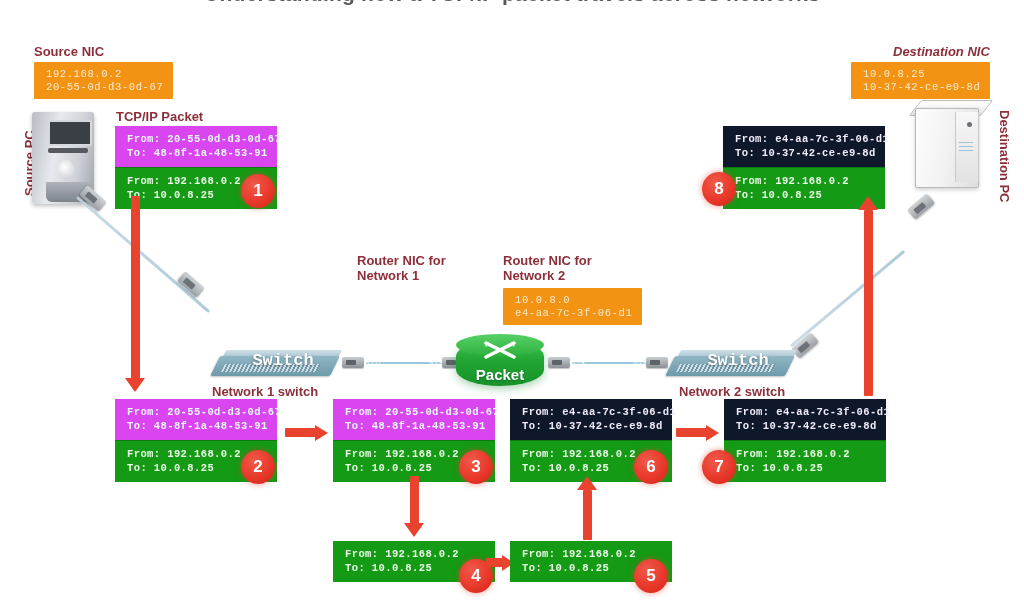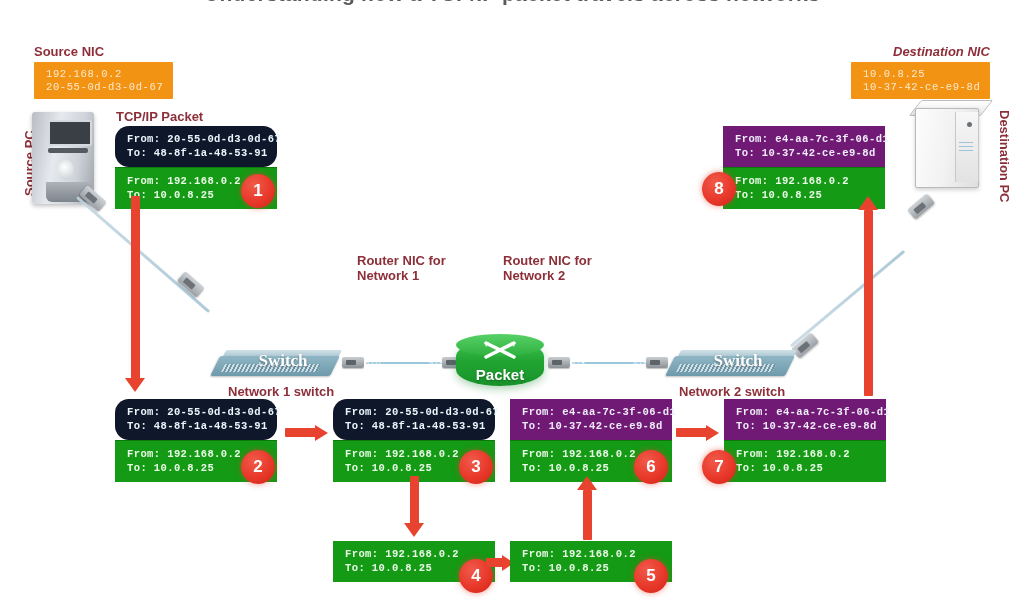--- a/index.html
+++ b/index.html
@@ -57,22 +57,22 @@
   .pkt .band{
     box-sizing:border-box;
     padding:6px 8px 7px 12px;
     font-family:"Liberation Mono", monospace;
     font-size:10.5px;line-height:14px;
     letter-spacing:.4px;
     color:#ffffff;
     white-space:nowrap;
     font-weight:bold;
   }
-  .band.mac-blue{background:#0f172a;color:#e9f7fd;border-radius:14px;}
-  .band.mac-purple{background:#701a75;color:#f0ecfa;}
+  .band.mac-blue{background:#d946ef;color:#e9f7fd;}
+  .band.mac-purple{background:#0f172a;color:#f0ecfa;}
   .band.ip-green{background:#149a14;color:#eafbe7;border-top:1px solid #0c7a0c;}
   .band.ip-green.solo{border-top:none;}
 
   
   .badge{
     position:absolute;
     width:34px;height:34px;border-radius:50%;
     background:radial-gradient(circle at 38% 32%, #f05a4a 0%, #e8382a 55%, #cf2417 100%);
     box-shadow:0 0 6px rgba(230,60,40,.55);
     color:#ffffff;
@@ -107,21 +107,21 @@
     position:absolute;left:8px;top:14px;width:96px;height:8px;
     transform:skewX(-26deg);
     background:repeating-linear-gradient(90deg,#dfeaef 0 2px,#6b93a4 2px 4px);
     opacity:.85;
   }
   .switch .txt{
     position:absolute;left:18px;top:1px;width:100px;
     text-align:center;
     font-size:17px;font-weight:bold;color:#ffffff;
     text-shadow:0 1px 2px rgba(0,0,0,.35);
-    font-family:Liberation Serif, serif;
+    font-family:Liberation Mono, monospace;
   }
 
   
   .router{position:absolute;width:88px;height:62px;}
   .router .cyl{
     position:absolute;left:0;top:8px;width:88px;height:46px;
     background:linear-gradient(180deg,#3fc14f 0%, #22a532 45%, #17922a 100%);
     border-radius:44px/16px;
     box-shadow:0 3px 8px rgba(20,130,40,.35);
   }
@@ -312,28 +312,32 @@
 
   <div class="caption" style="left:357px;top:253px;">
     <div>Router NIC for</div>
     <div>Network 1</div>
   </div>
 
   <div class="caption" style="left:503px;top:253px;">
     <div>Router NIC for</div>
     <div>Network 2</div>
   </div>
+  <div class="nic" style="left:503px;top:288px;width:139px;height:37px;">
+    <span class="l1">10.0.8.0</span>
+    <span class="l2">e4-aa-7c-3f-06-d1</span>
+  </div>
 
   <div class="switch" style="left:215px;top:350px;">
     <div class="top"></div>
     <div class="body"></div>
     <div class="ports"></div>
     <div class="txt">Switch</div>
   </div>
-  <div class="caption" style="left:228px;top:384px;">Network 1 switch</div>
+  <div class="caption" style="left:212px;top:384px;">Network 1 switch</div>
 
   <div class="switch" style="left:670px;top:350px;">
     <div class="top"></div>
     <div class="body"></div>
     <div class="ports"></div>
     <div class="txt">Switch</div>
   </div>
   <div class="caption" style="left:679px;top:384px;">Network 2 switch</div>
 
   <div class="connector" style="left:342px;top:357px;"></div>

